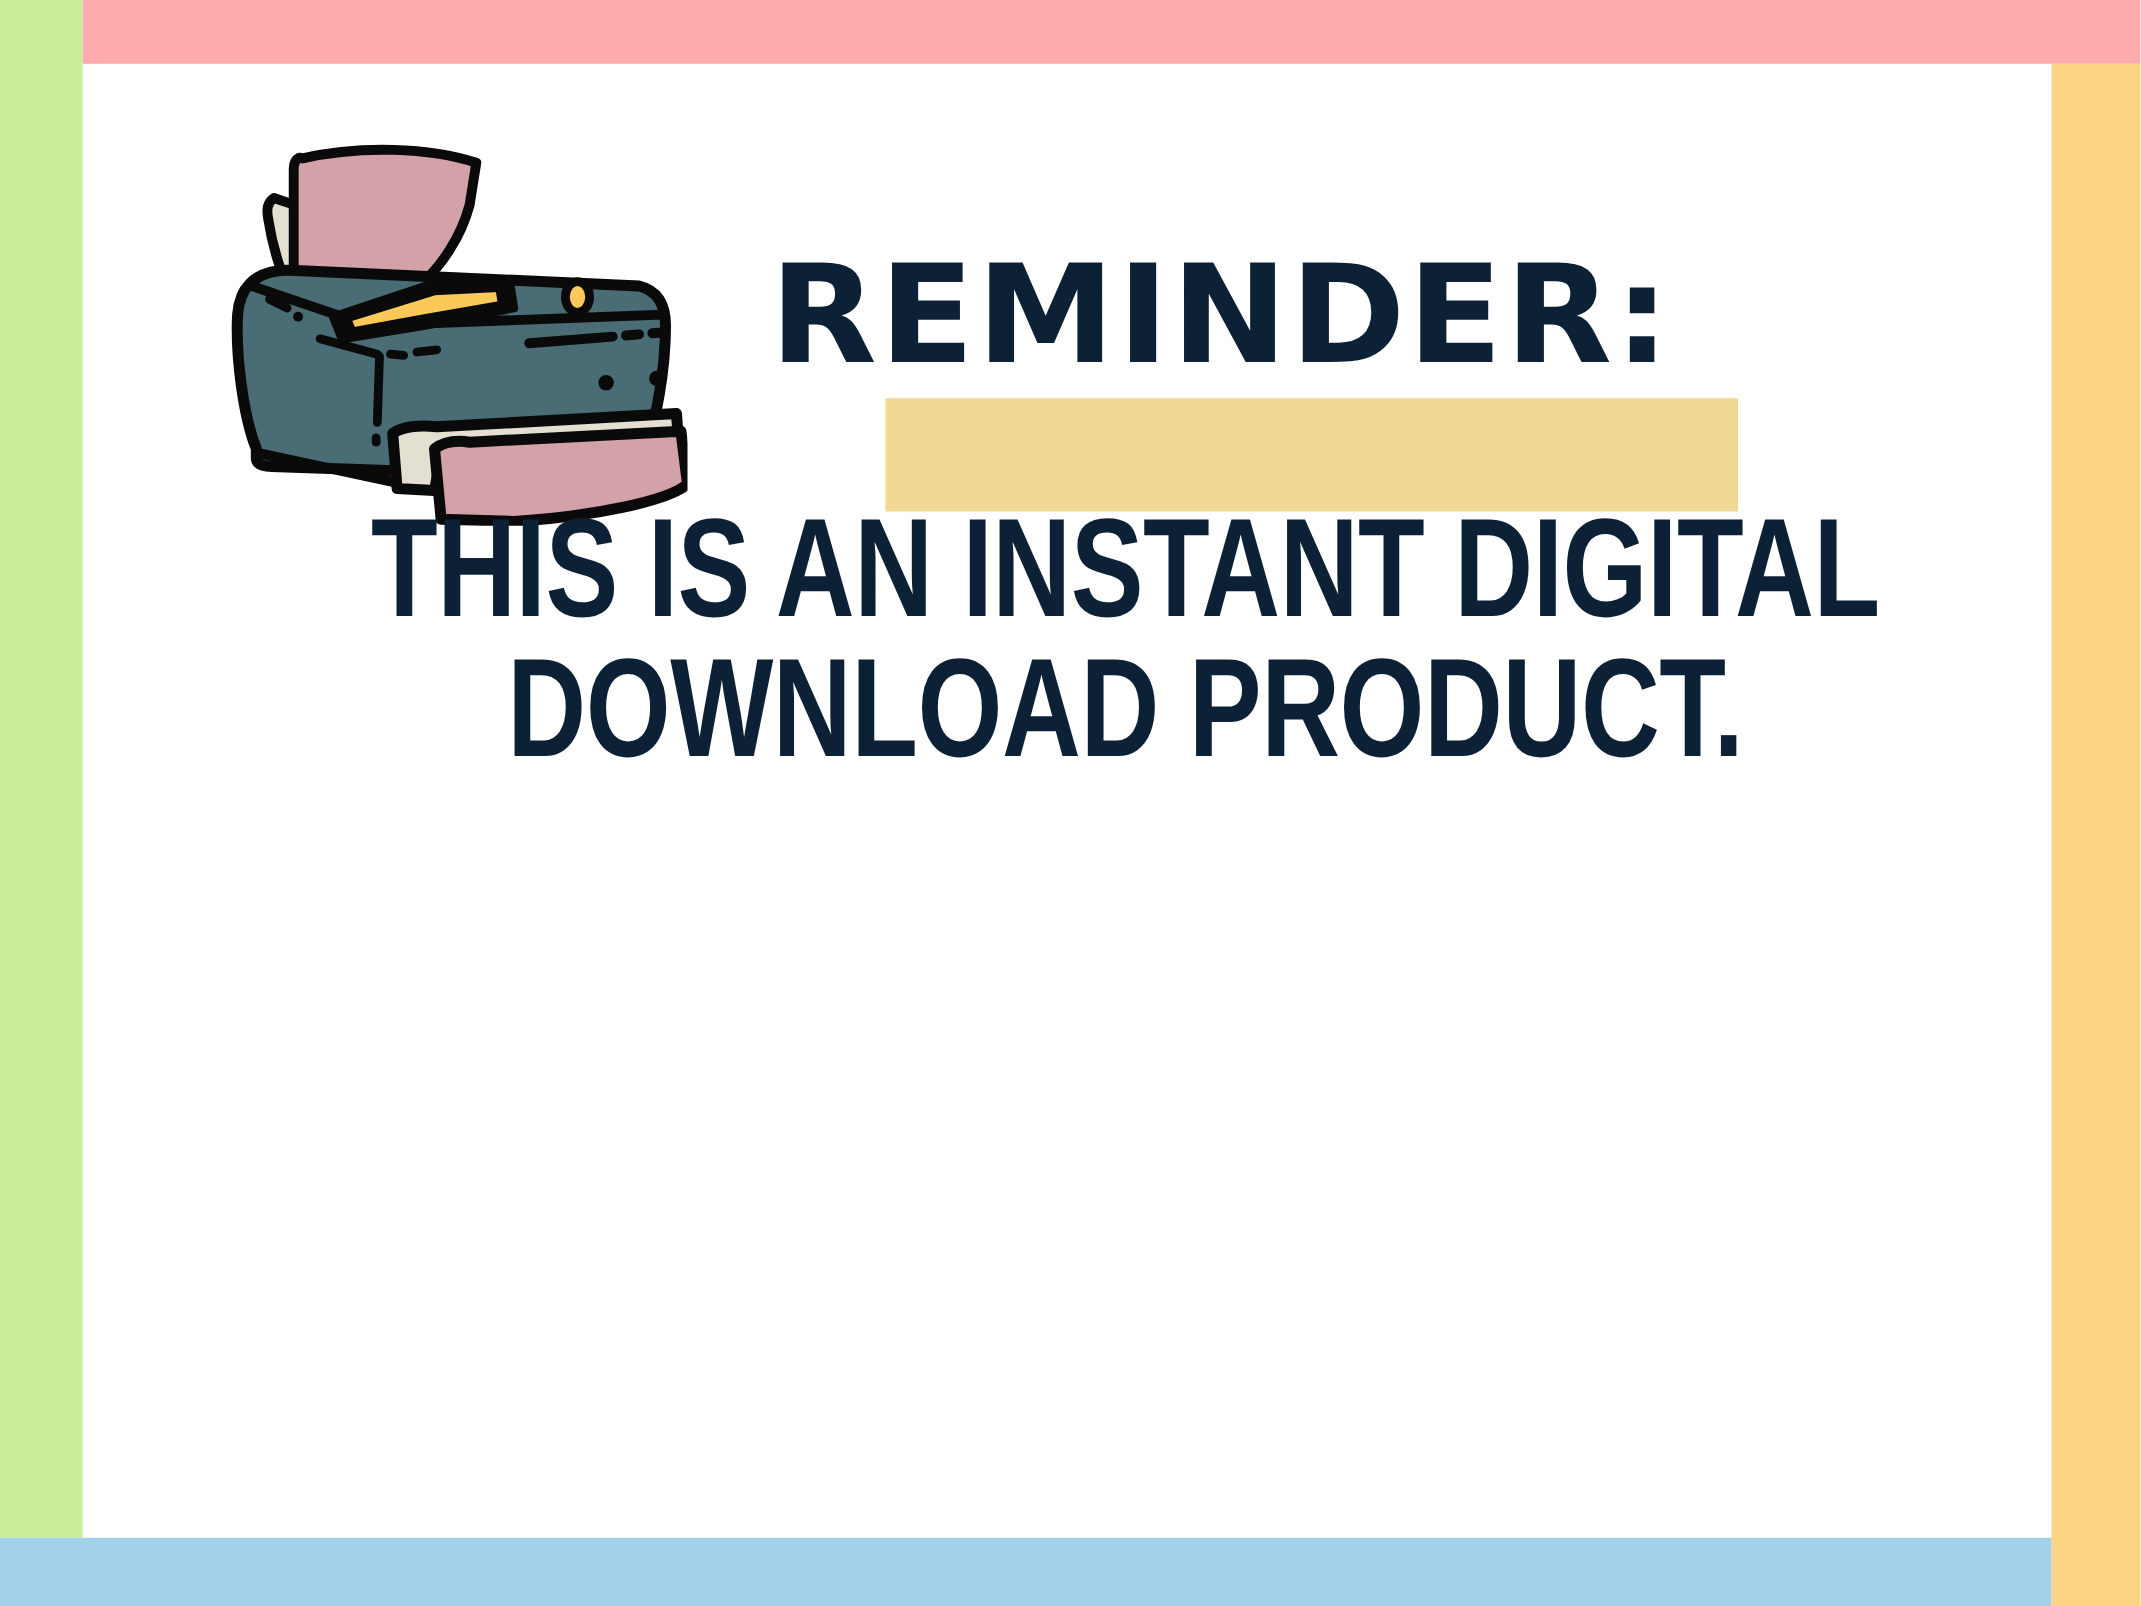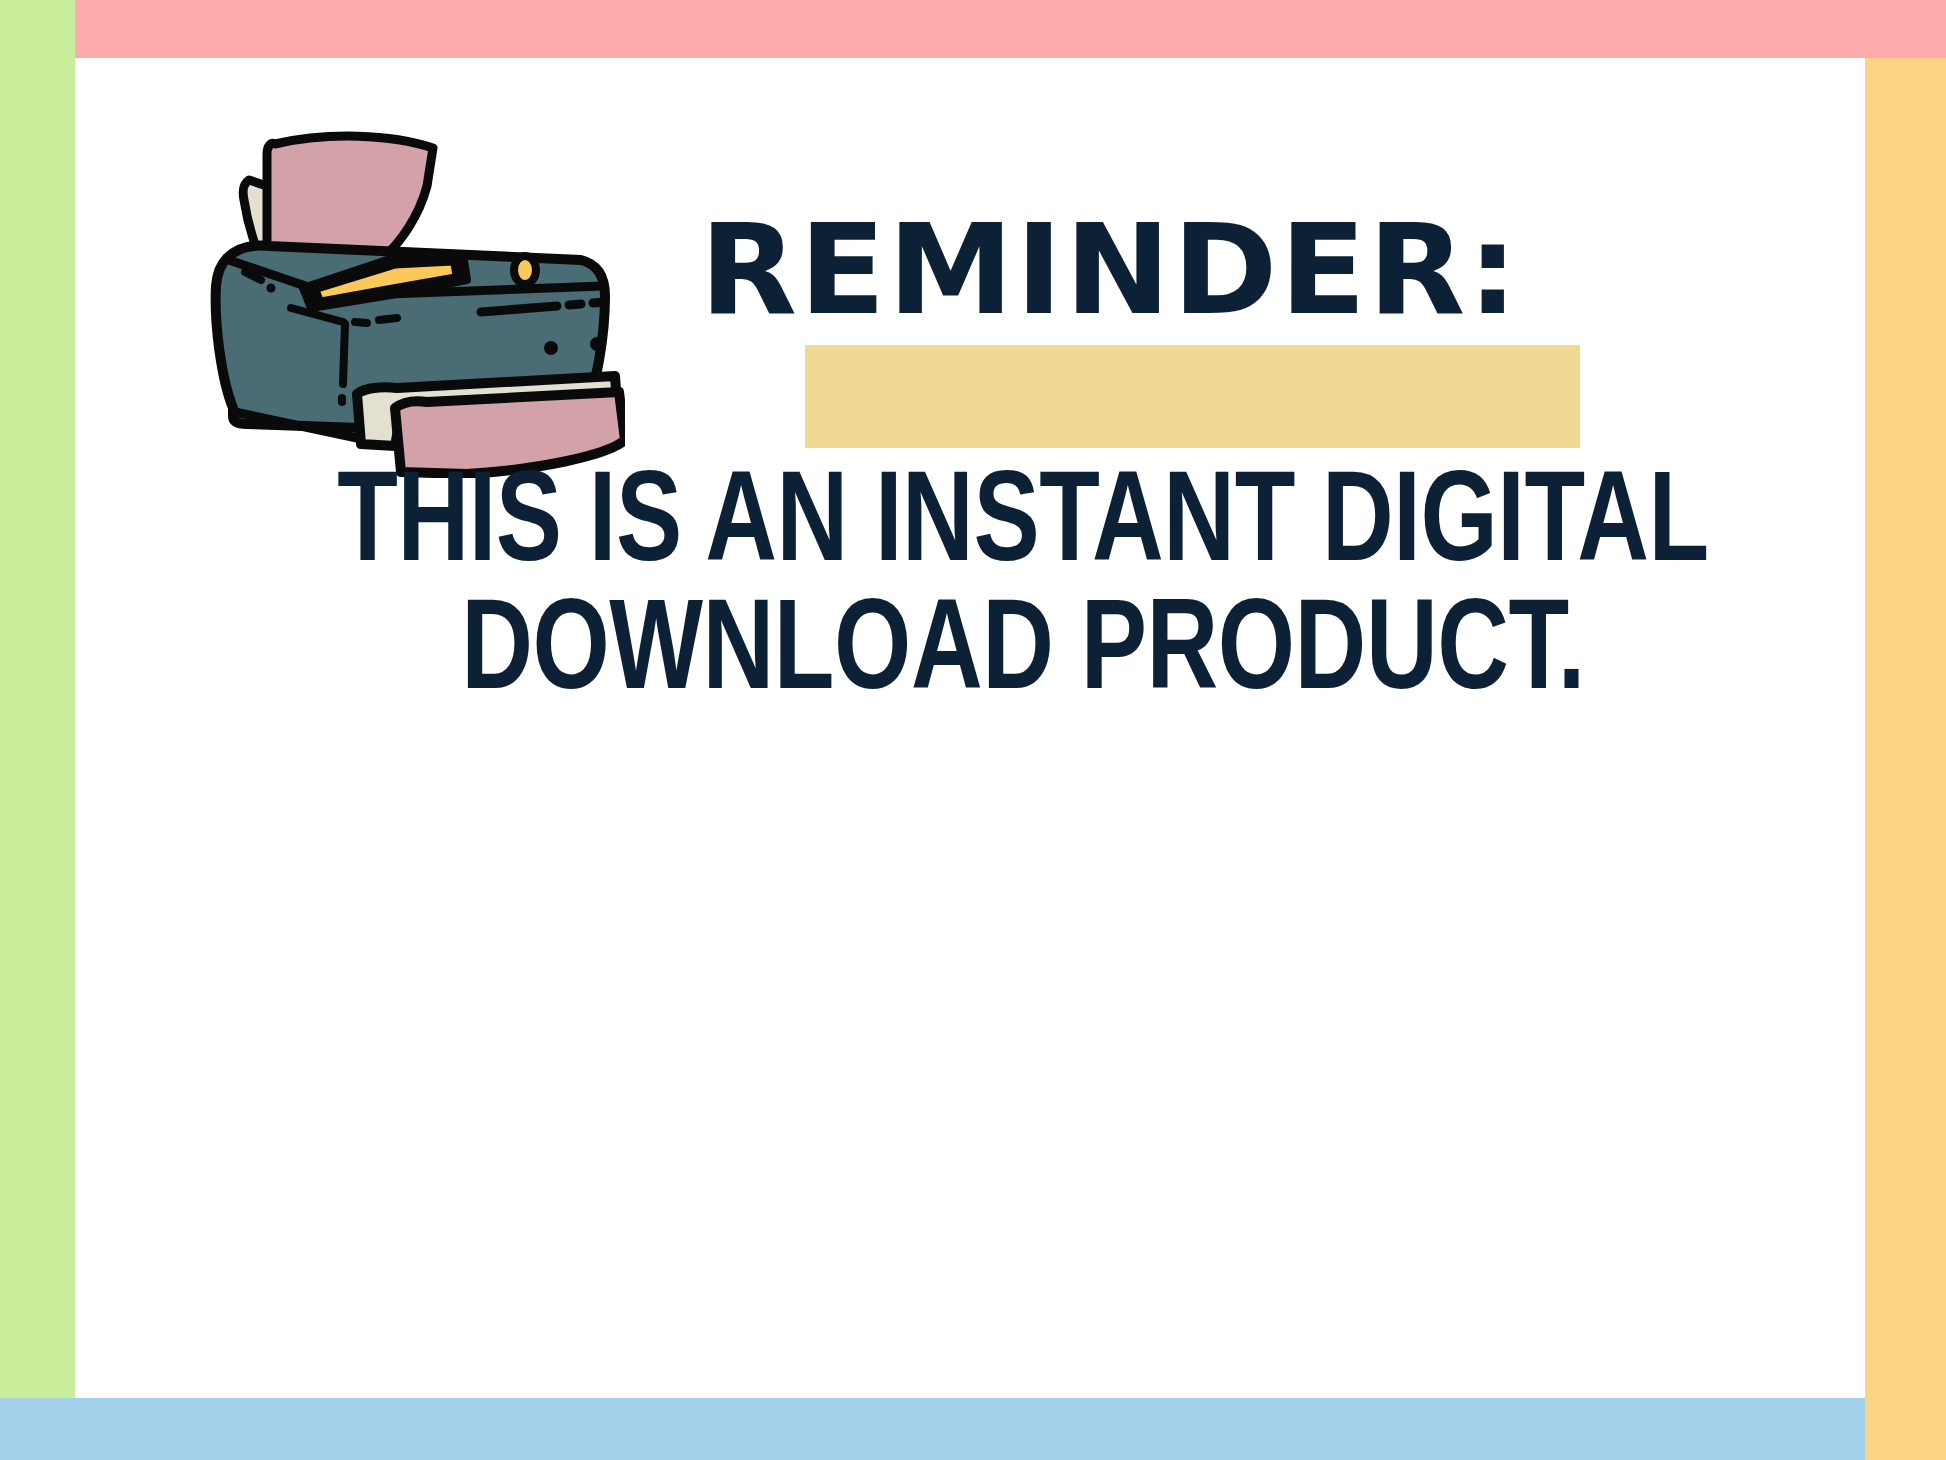--- a/index.html
+++ b/index.html
@@ -42,21 +42,21 @@
     top: 108px;
     width: 420px;
     height: 370px;
   }
   #printer-illustration svg { display: block; width: 100%; height: 100%; }
 
   
   #heading-block {
     position: absolute;
     left: 640px;
-    top: 208px;
+    top: 225px;
     width: 960px;
     height: 250px;
   }
   #heading-highlight {
     position: absolute;
     left: 165px;
     top: 137px;
     width: 775px;
     height: 103px;
     background: var(--highlight);

